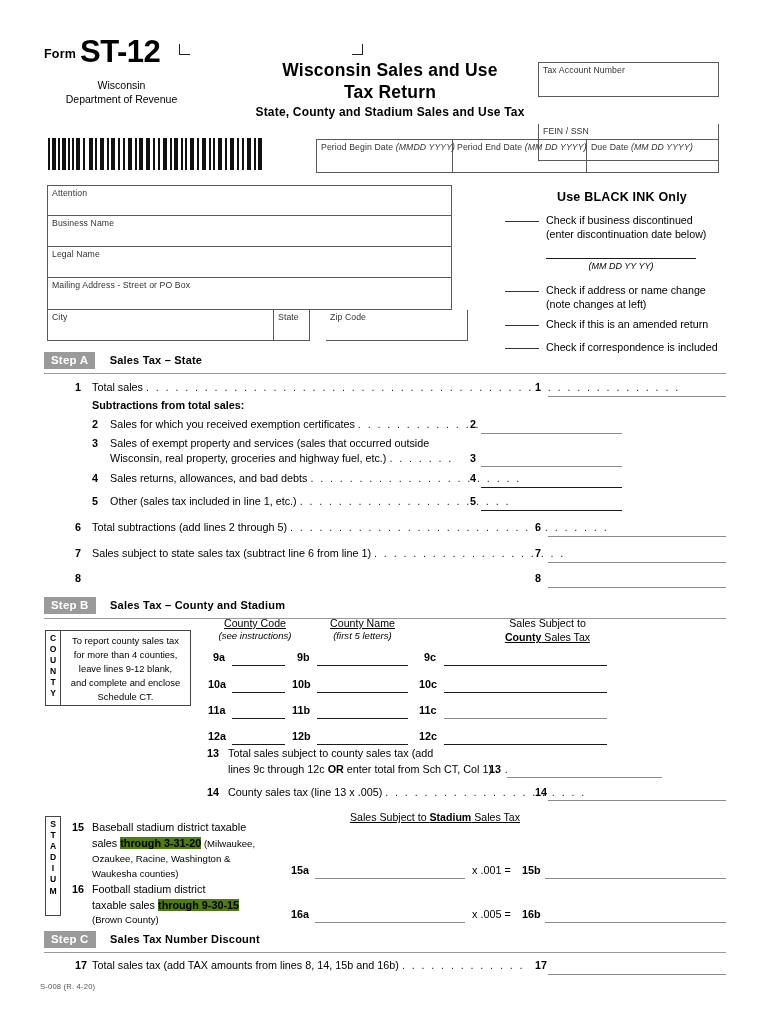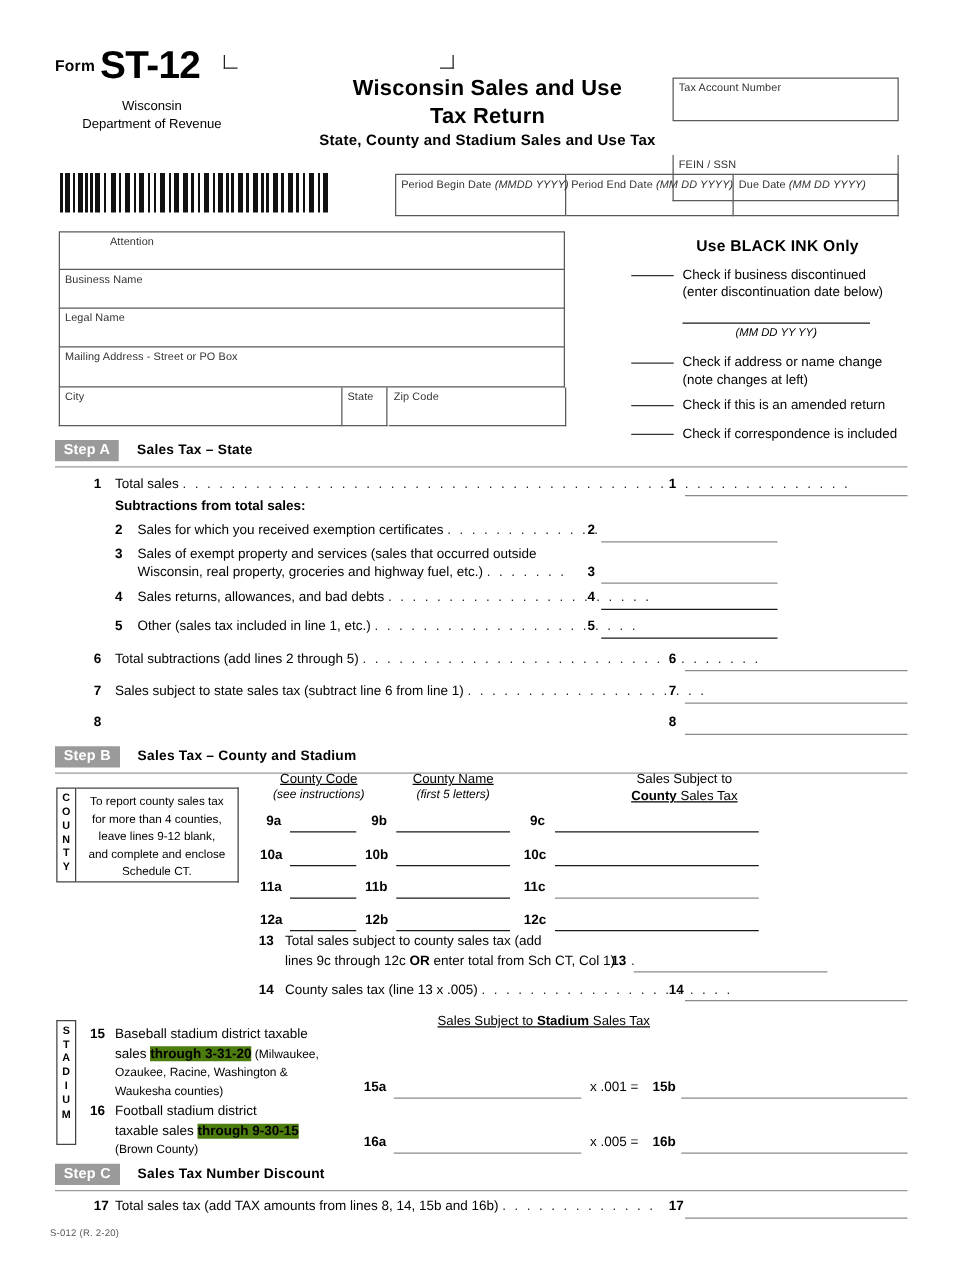--- a/index.html
+++ b/index.html
@@ -164,39 +164,39 @@
   <div class="abs bx" style="left:316px; top:139px; width:137px; height:34px;">
     <div class="bx-lbl"><span>Period Begin Date</span> <i>(MMDD YYYY)</i></div>
   </div>
   <div class="abs bx" style="left:453px; top:139px; width:134px; height:34px; border-left:none;">
     <div class="bx-lbl"><span>Period End Date</span> <i>(MM DD YYYY)</i></div>
   </div>
   <div class="abs bx" style="left:587px; top:139px; width:132px; height:34px; border-left:none;">
     <div class="bx-lbl"><span>Due Date</span> <i>(MM DD YYYY)</i></div>
   </div>
 
-  <div class="abs bx" style="left:47px; top:185px; width:405px; height:31px;padding-left:36px;">
+  <div class="abs bx" style="left:47px; top:185px; width:405px; height:31px;">
     <div class="bx-lbl">Attention</div>
   </div>
   <div class="abs bx" style="left:47px; top:216px; width:405px; height:31px; border-top:none;">
     <div class="bx-lbl">Business Name</div>
   </div>
   <div class="abs bx" style="left:47px; top:247px; width:405px; height:31px; border-top:none;">
     <div class="bx-lbl">Legal Name</div>
   </div>
   <div class="abs bx" style="left:47px; top:278px; width:405px; height:32px; border-top:none;">
     <div class="bx-lbl">Mailing Address - Street or PO Box</div>
   </div>
   <div class="abs bx" style="left:47px; top:310px; width:227px; height:31px; border-top:none;">
     <div class="bx-lbl">City</div>
   </div>
   <div class="abs bx" style="left:274px; top:310px; width:36px; height:31px; border-top:none; border-left:none;">
     <div class="bx-lbl">State</div>
   </div>
-  <div class="abs bx" style="left:311px; top:310px; width:142px; height:31px; border-top:none; border-left:none;">
+  <div class="abs bx" style="left:326px; top:310px; width:142px; height:31px; border-top:none; border-left:none;">
     <div class="bx-lbl">Zip Code</div>
   </div>
 
   <div class="abs blackink" style="left:500px; top:190px; width:244px;">Use BLACK INK Only</div>
 
   <div class="abs chk-row" style="left:505px; top:213px; width:240px;">
     <span class="chk-line"></span><span>Check if business discontinued</span>
     <div style="margin-left:41px;">(enter discontinuation date below)</div>
   </div>
 
@@ -387,15 +387,15 @@
     <span class="step-badge">Step C</span>
     <span class="step-title">Sales Tax Number Discount</span>
     <div class="step-rule" style="margin-top:4px;"></div>
   </div>
 
   <div class="abs lnno" style="left:75px; top:959px;">17</div>
   <div class="abs ln" style="left:92px; top:959px;"><span>Total sales tax (add TAX amounts from lines 8, 14, 15b and 16b)</span> <span class="dots">. . . . . . . . . . . . .</span></div>
   <div class="abs lnno" style="left:535px; top:959px;">17</div>
   <div class="abs blank" style="left:548px; top:974px; width:178px;"></div>
 
-  <div class="abs footer" style="left:40px; top:982px;">S-012 (R. 2-20)</div>
+  <div class="abs footer" style="left:40px; top:982px;">S-008 (R. 4-20)</div>
 
 </div>
 
 </body></html>

